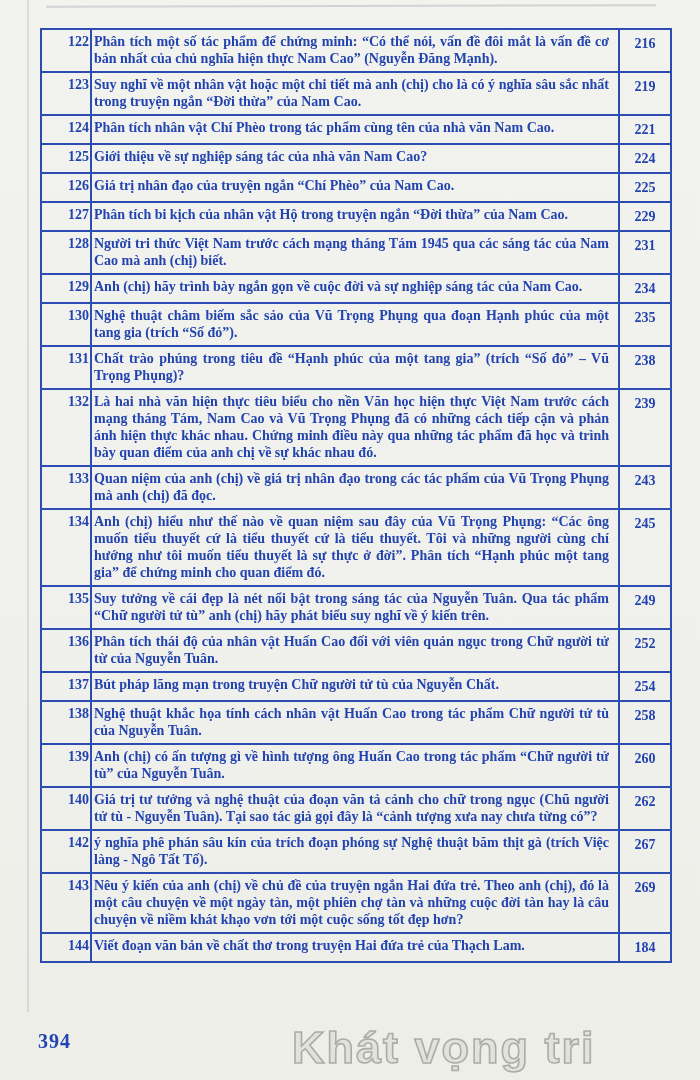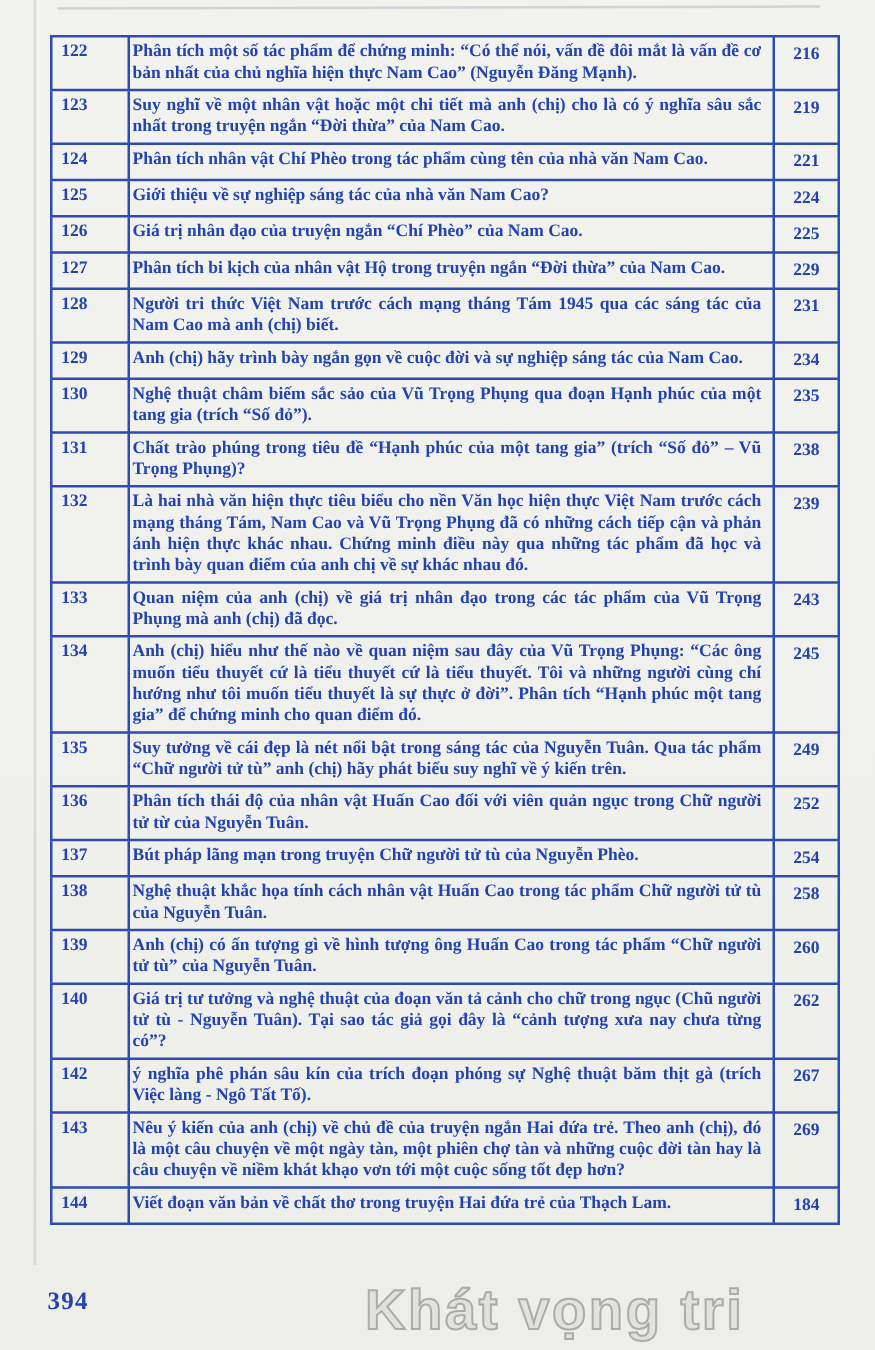--- a/index.html
+++ b/index.html
@@ -22,21 +22,21 @@
   table.toc{
     position:absolute;left:40px;top:28px;width:632px;
     border-collapse:collapse;table-layout:fixed;
     color:#2243b0;
   }
   table.toc td{
     border:2px solid #2c4cb2;
     vertical-align:top;
     font-size:14px;line-height:17px;font-weight:bold;
   }
-  td.idx{width:46px;text-align:left;padding:3px 7px;}
+  td.idx{width:46px;text-align:right;padding:3px 1px;}
   td.txt{text-align:justify;padding:3px 9px 4px 2px;}
   td.pg{width:48px;text-align:center;padding:5px 1px;}
   .footer-num{
     position:absolute;left:38px;top:1030px;
     font-size:20px;font-weight:bold;color:#2243b0;
     letter-spacing:1px;
   }
   .wm{
     position:absolute;z-index:6;pointer-events:none;
     font-family:"Liberation Sans", sans-serif;font-weight:bold;
@@ -148,21 +148,21 @@
     </tr>
 
     <tr>
       <td class="idx">136</td>
       <td class="txt">Phân tích thái độ của nhân vật Huấn Cao đối với viên quản ngục trong Chữ người tử từ của Nguyễn Tuân.</td>
       <td class="pg">252</td>
     </tr>
 
     <tr>
       <td class="idx">137</td>
-      <td class="txt">Bút pháp lãng mạn trong truyện Chữ người tử tù của Nguyễn Phèo.</td>
+      <td class="txt">Bút pháp lãng mạn trong truyện Chữ người tử tù của Nguyễn Chất.</td>
       <td class="pg">254</td>
     </tr>
 
     <tr>
       <td class="idx">138</td>
       <td class="txt">Nghệ thuật khắc họa tính cách nhân vật Huấn Cao trong tác phẩm Chữ người tử tù của Nguyễn Tuân.</td>
       <td class="pg">258</td>
     </tr>
 
     <tr>

